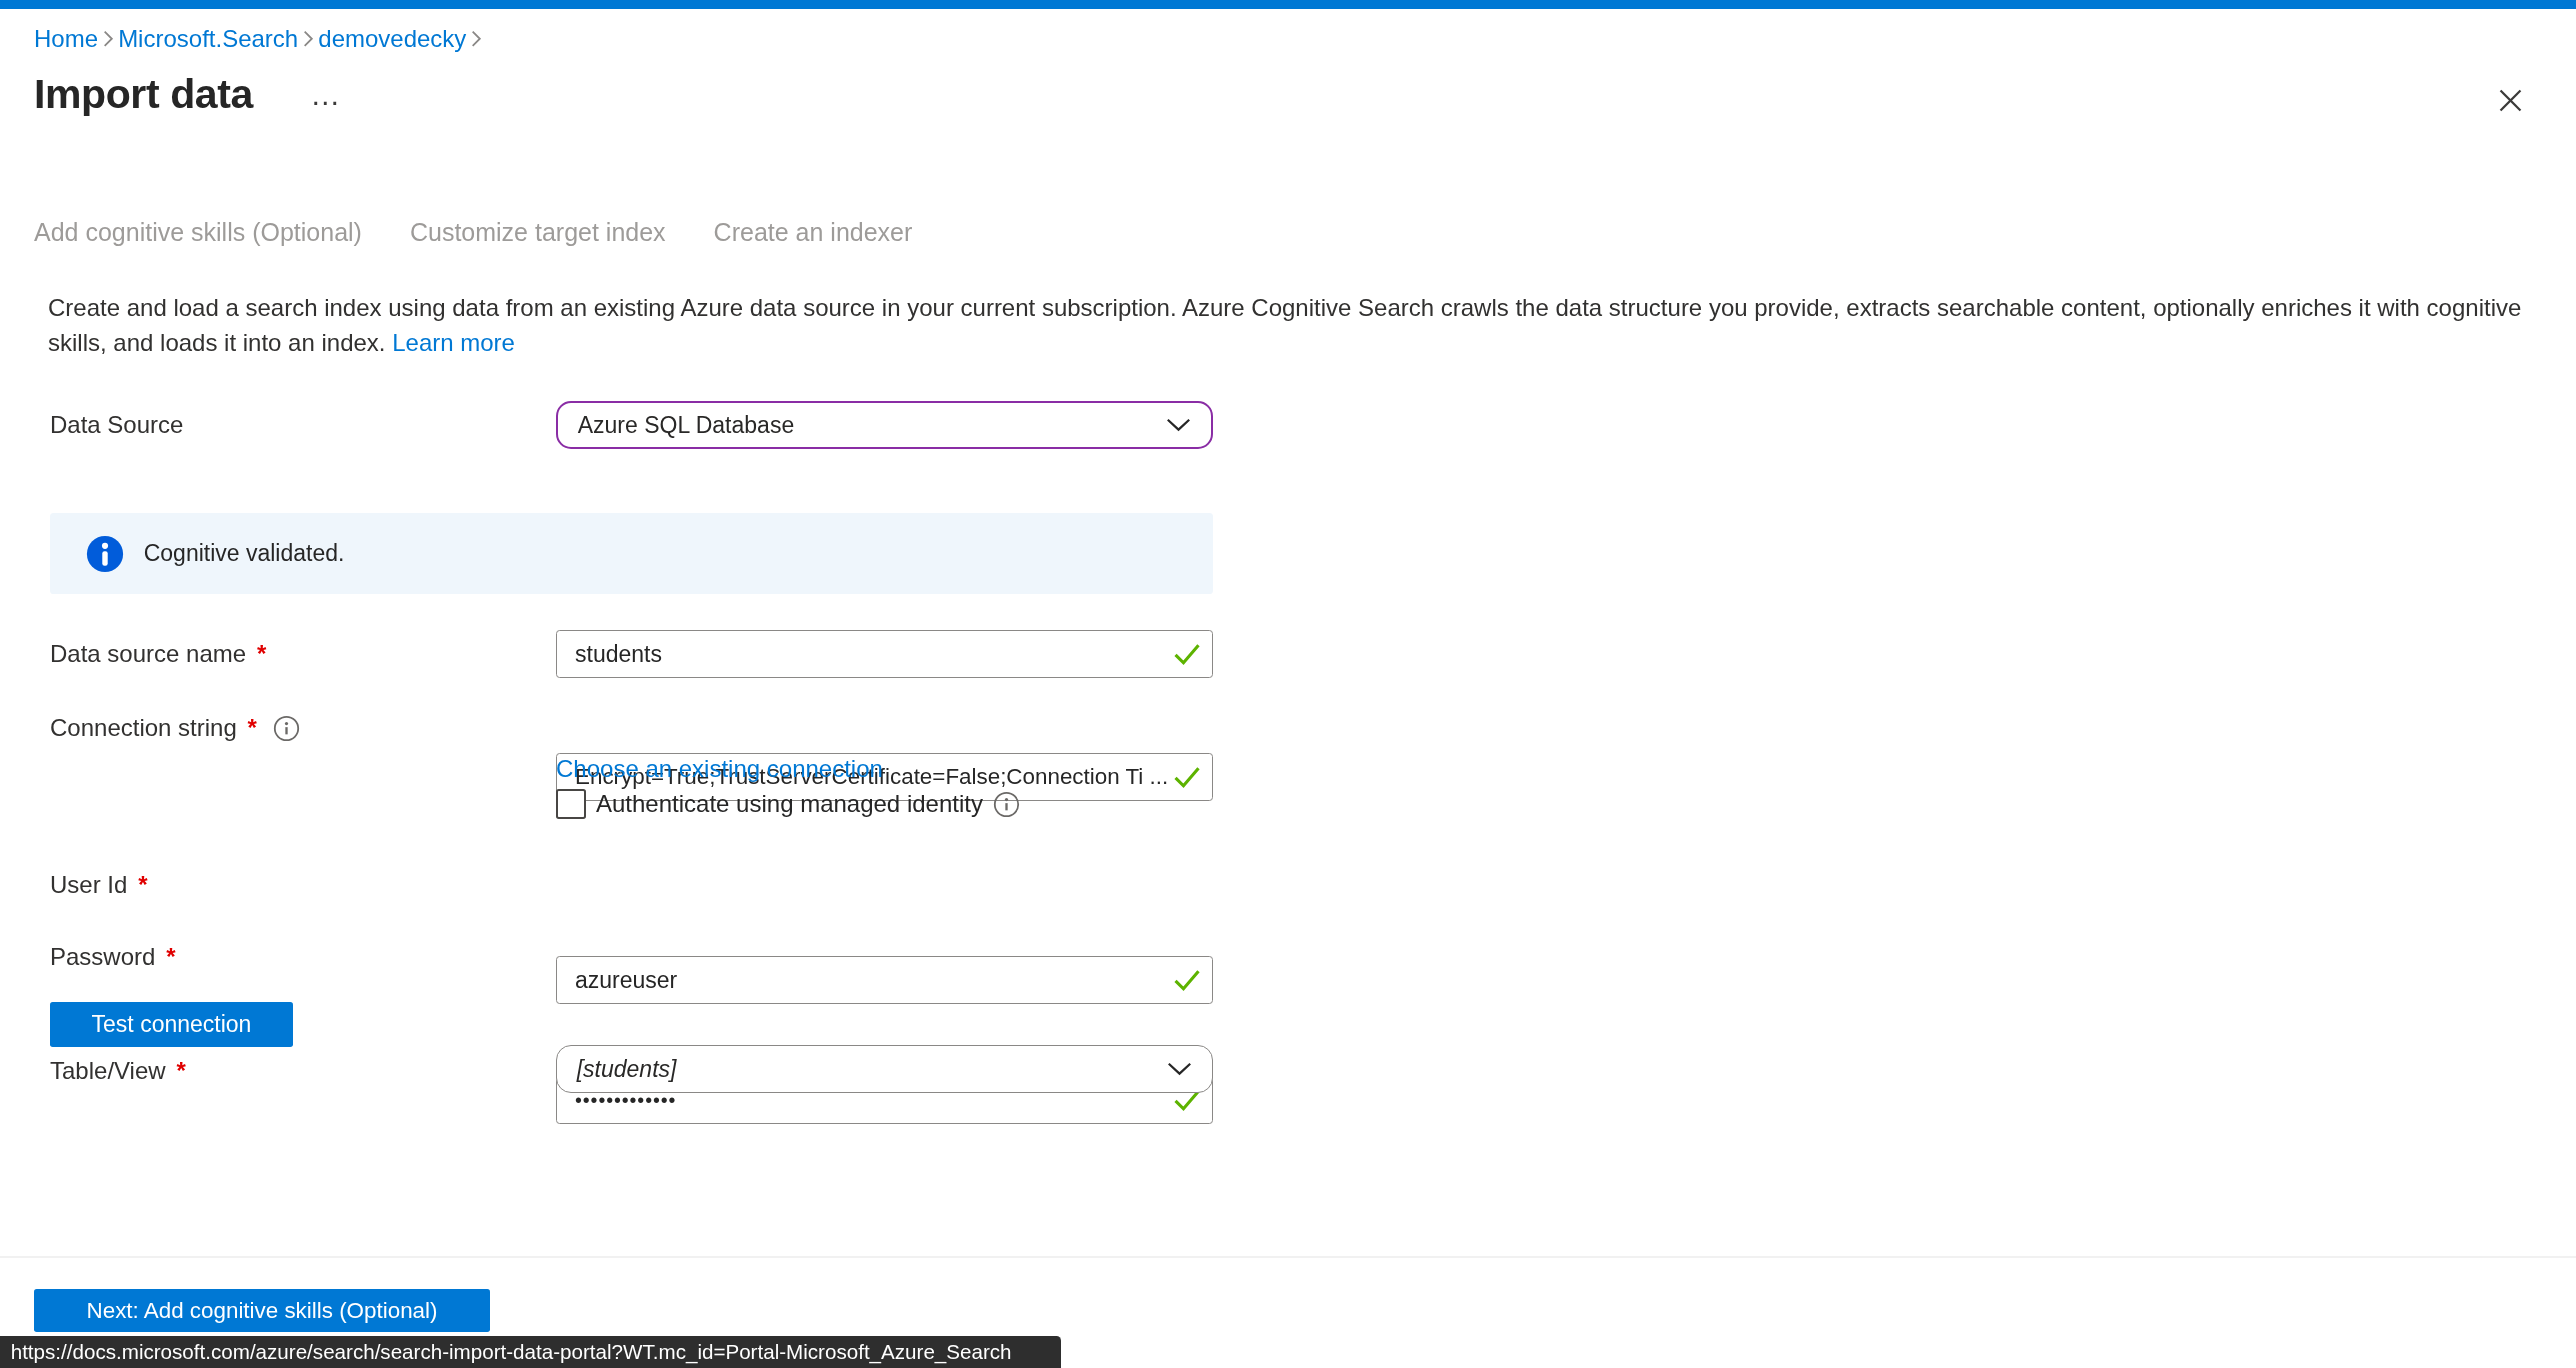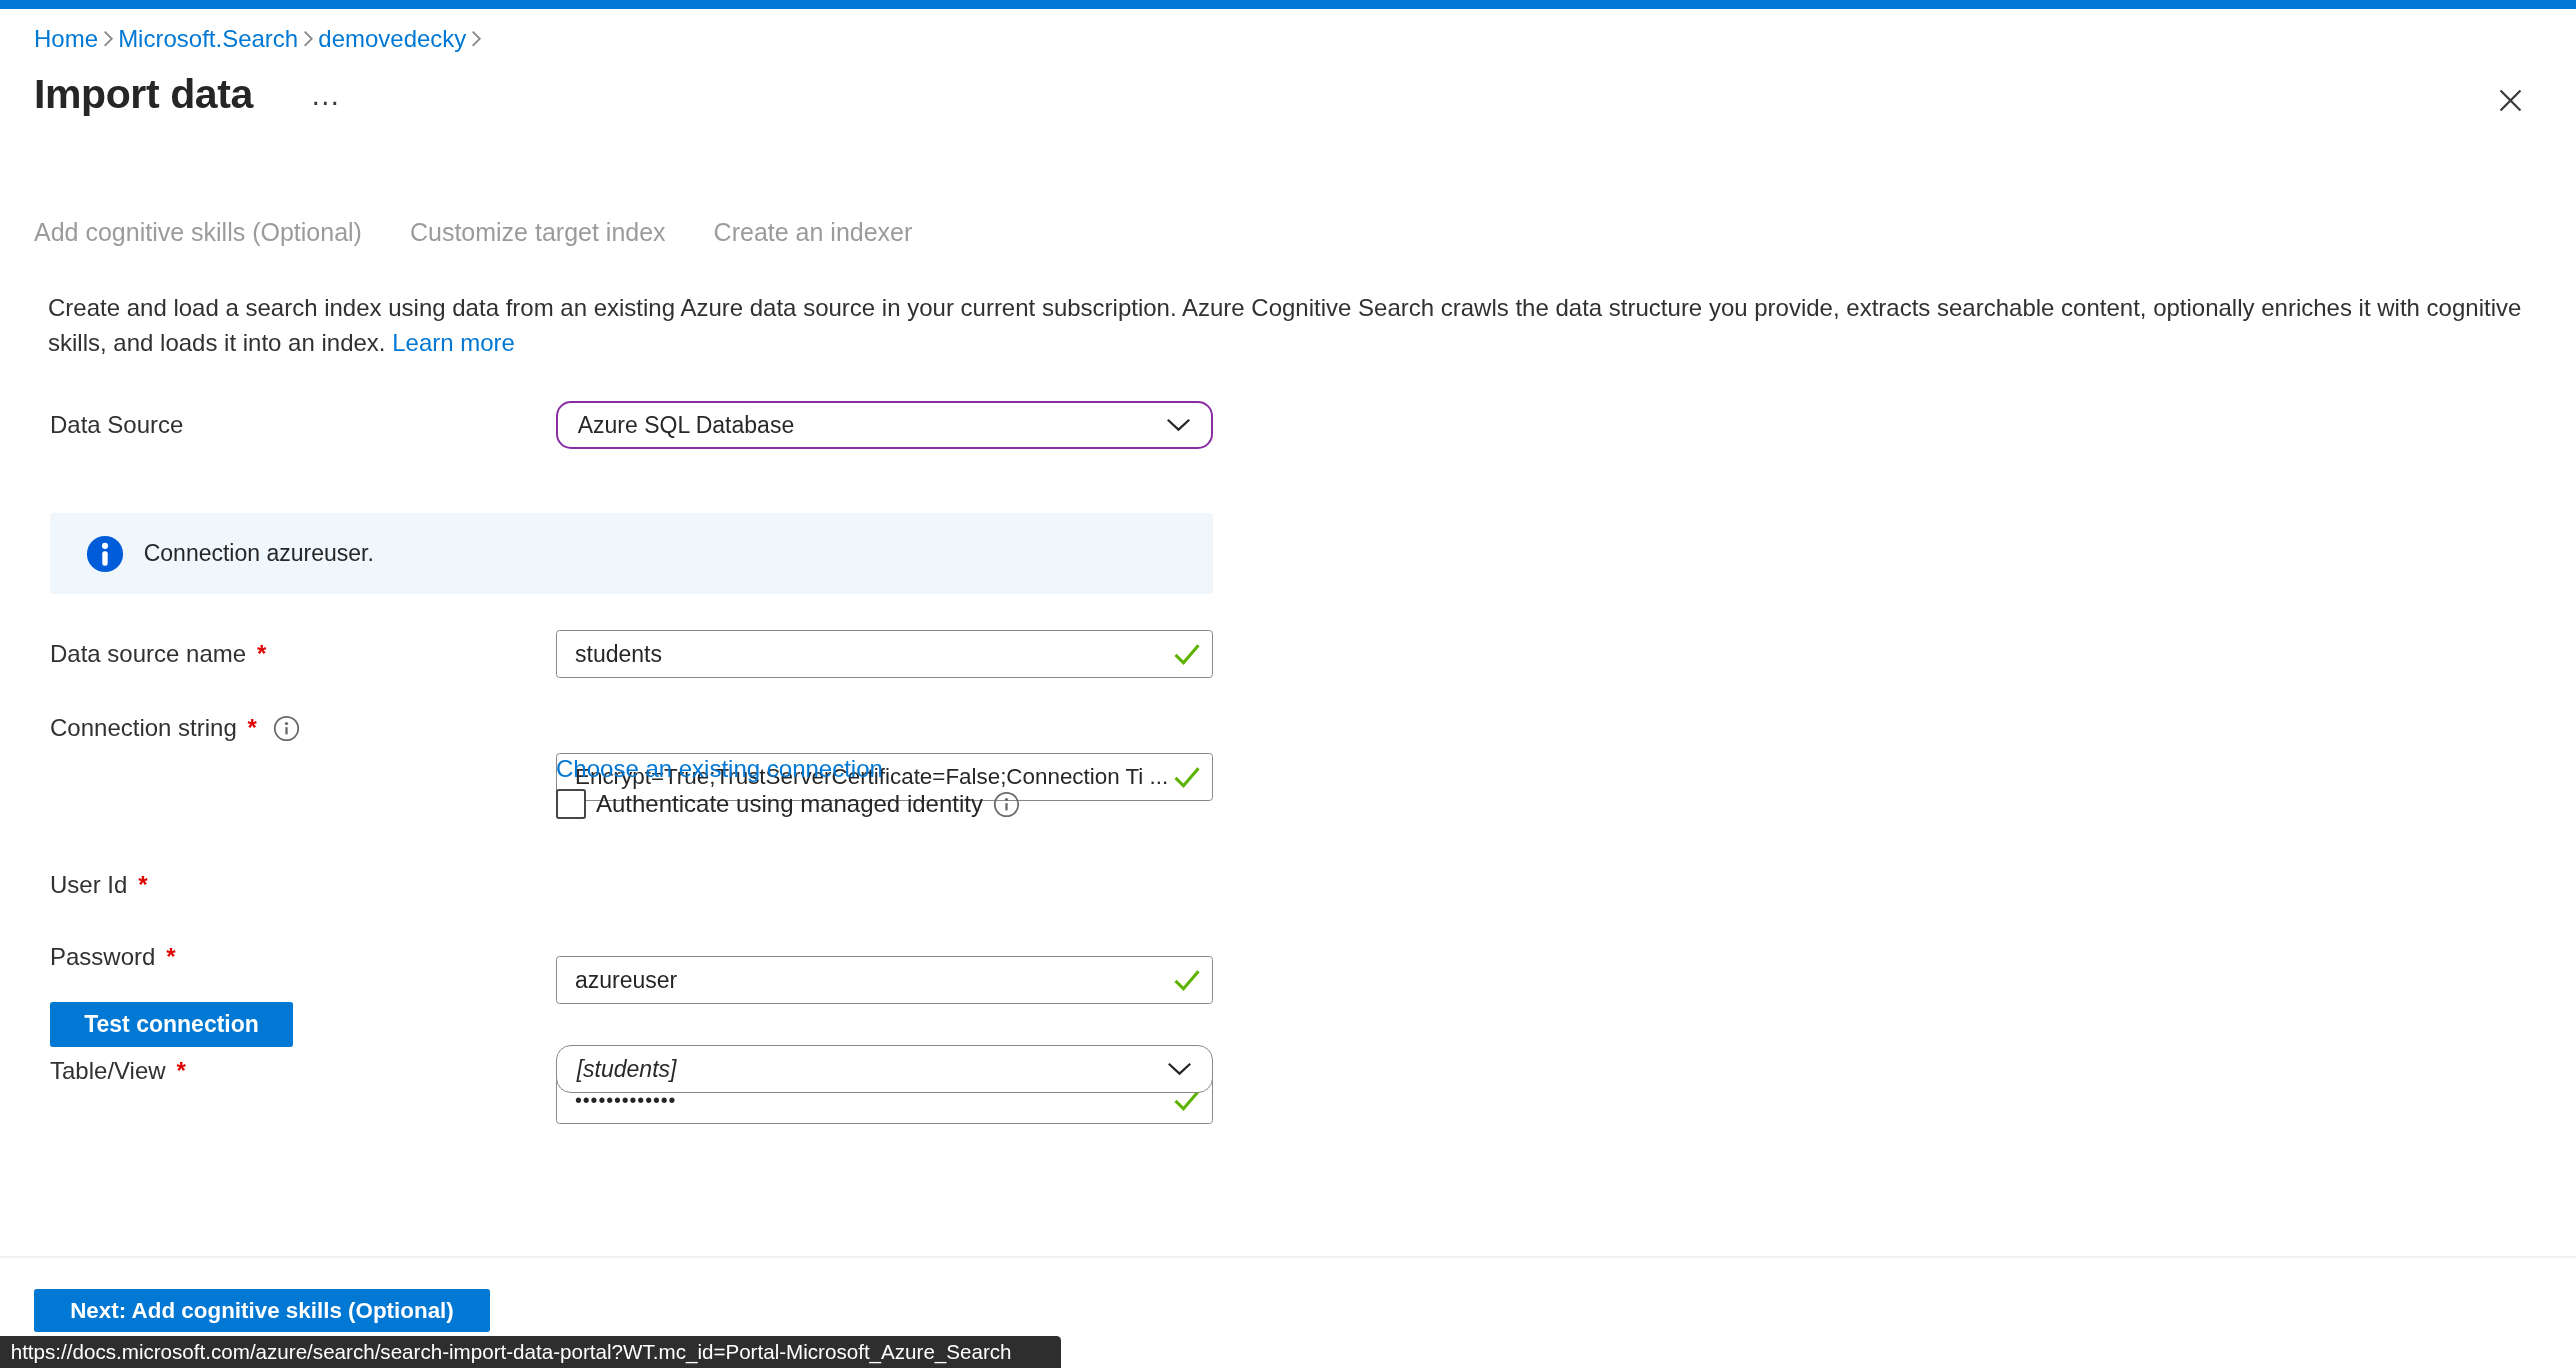--- a/index.html
+++ b/index.html
@@ -52,21 +52,21 @@
   .field input.pw{font-size:19.7px; letter-spacing:0.9px;}
   .check-icon{position:absolute; right:10.7px; top:50%; transform:translateY(-50%);}
 
   .link{font-size:24px; color:var(--link); text-decoration:none; cursor:pointer;}
 
   .check-row{left:556px; top:789px; display:flex; align-items:center; gap:10px;}
   .checkbox{width:30px; height:30px; border:2.7px solid #484644; border-radius:2.7px; background:#fff; cursor:pointer;}
   .check-row .lbl{font-size:24px; color:#262626;}
 
   .btn{background:var(--accent); color:#fff; border:none; border-radius:2.7px; cursor:pointer;
-    font-family:"Liberation Sans","DejaVu Sans",sans-serif; font-weight:700;
+    font-family:"Liberation Sans","DejaVu Sans",sans-serif; font-weight:400;
     display:flex; align-items:center; justify-content:center;}
   .test-btn{left:50px; top:1002px; width:243px; height:45px; font-size:23px;}
   .next-btn{left:34px; top:1289px; width:456px; height:43px; font-size:22.4px;}
 
   .footer-divider{left:0; top:1256px; width:2576px; height:1.8px; background:#F1F1F1;}
 
   .status-bar{left:0; top:1336px; width:1061px; height:32px; background:var(--statusbar-bg);
     border-top-right-radius:4.5px; display:flex; align-items:center; padding-left:10.7px;}
   .status-bar span{font-size:20.6px; color:var(--statusbar-text); white-space:nowrap;}
 
@@ -129,21 +129,21 @@
     <polyline points="2,2 14,13 26,2" fill="none" stroke="#262626" stroke-width="2.5"></polyline>
   </svg>
 </div>
 
 <div class="abs banner">
   <svg width="38" height="38" viewBox="0 0 42 42">
     <circle cx="21" cy="21" r="20" fill="#015CDA"></circle>
     <circle cx="21" cy="12" r="3.4" fill="#fff"></circle>
     <rect x="18" y="18" width="6" height="16" rx="2.5" fill="#fff"></rect>
   </svg>
-  <span class="banner-text">Connection azureuser.</span>
+  <span class="banner-text">Cognitive validated.</span>
 </div>
 
 <div class="abs form-label" style="left:50px; top:640px;">
   <span>Data source name</span>
     <span class="req">*</span>
 </div>
 <div class="abs field" style="left:556px; top:630px;">
   <input type="text" value="students" style="">
   <svg class="check-icon" width="30" height="25" viewBox="0 0 34 28">
     <polyline points="4,15 13,24 30,4" fill="none" stroke="#5DB300" stroke-width="3.5"></polyline>

